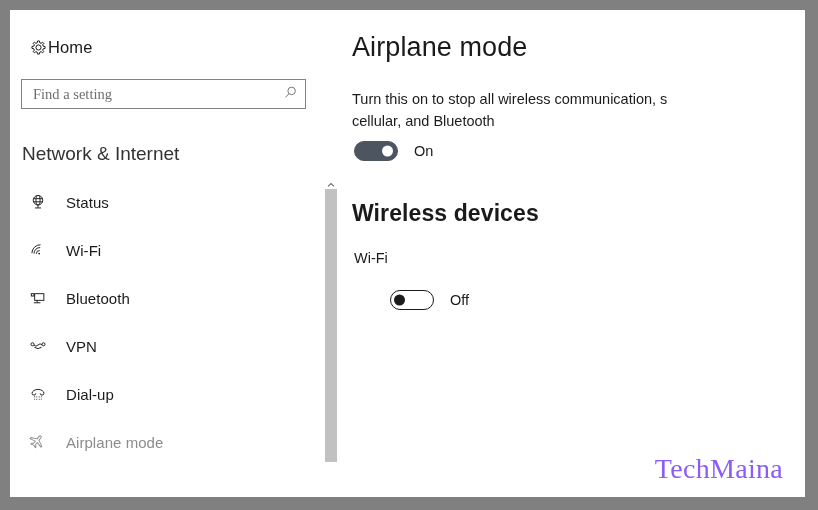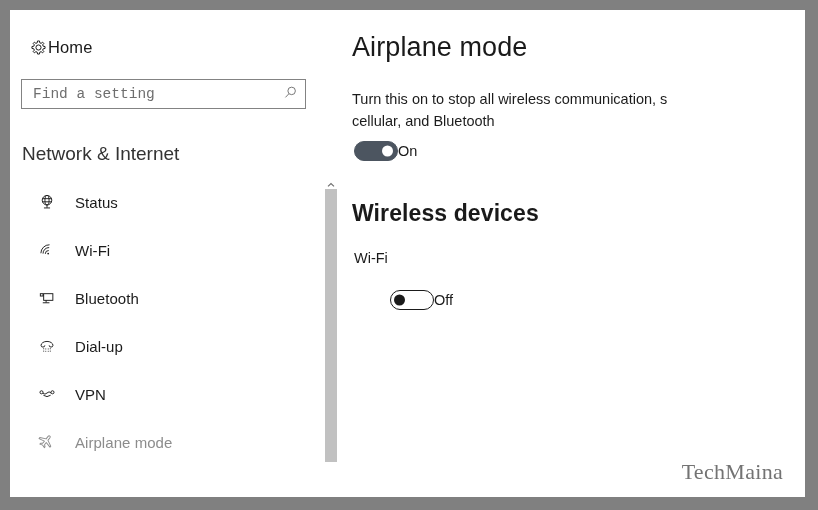--- a/index.html
+++ b/index.html
@@ -68,21 +68,21 @@
     border: 1px solid #838383;
     background: #ffffff;
     display: flex;
     align-items: center;
     box-sizing: border-box;
   }
   .search-input {
     border: 0;
     outline: 0;
     background: transparent;
-    font-family: Liberation Mono, monospace;
+    font-family: Liberation Serif, serif;
     font-size: 14.5px;
     color: #202020;
     padding: 0 8px 0 11px;
     flex: 1;
     height: 100%;
   }
   .search-input::placeholder {
     color: #6e6e6e;
     opacity: 1;
   }
@@ -104,21 +104,20 @@
     top: 133px;
     font-size: 19px;
     color: #333333;
   }
 
   .navlist {
     position: absolute;
     left: 0;
     top: 168px;
     width: 300px;
-    padding-left: 9px;
   }
   .nav-item {
     display: flex;
     align-items: center;
     gap: 18px;
     height: 48px;
     padding-left: 18px;
     box-sizing: border-box;
     cursor: default;
   }
@@ -201,20 +200,21 @@
     line-height: 22px;
     color: #1c1c1c;
     white-space: pre;
     overflow: hidden;
   }
 
   .toggle-row {
     position: absolute;
     display: flex;
     align-items: center;
+    gap: 16px;
   }
   .toggle-row.airplane { left: 2px; top: 131px; }
   .toggle-row.wifi     { left: 2px; top: 280px; margin-left: 36px; }
 
   .toggle {
     position: relative;
     width: 44px;
     height: 20px;
     border-radius: 10px;
     box-sizing: border-box;
@@ -272,22 +272,22 @@
     font-size: 14.5px;
     color: #1b1b1b;
   }
 
   
   .watermark {
     position: absolute;
     right: 22px;
     bottom: 12px;
     font-family: "Liberation Serif", serif;
-    font-size: 22px;
-    color: #737373;
+    font-size: 28px;
+    color: #8b5cf6;
     letter-spacing: .3px;
     text-align: right;
   }
 </style>
 </head>
 <body>
 
 <div class="frame">
   <div class="window">
 
@@ -349,51 +349,51 @@
           <span class="nav-icon">
             <svg width="18" height="18" viewBox="0 0 20 20" fill="none" stroke="currentColor" stroke-width="1.05">
               <rect x="6.3" y="5.2" width="10.2" height="7.4"></rect>
               <line x1="9" y1="12.6" x2="9" y2="15.1"></line>
               <line x1="5.3" y1="15.3" x2="12.7" y2="15.3"></line>
               <rect x="2.6" y="5.2" width="3" height="2.6"></rect>
               <line x1="5.6" y1="6.5" x2="6.3" y2="6.5"></line>
             </svg>
           </span>
           <span class="nav-label">Bluetooth</span>
+        </div>
+
+        <div class="nav-item">
+          <span class="nav-icon">
+            <svg width="18" height="18" viewBox="0 0 20 20" fill="none" stroke="currentColor" stroke-width="1.05">
+              <circle cx="3.9" cy="8.1" r="1.7"></circle>
+              <circle cx="16.1" cy="8.1" r="1.7"></circle>
+              <path d="M5.5 8.9 q2.2 2.6 4.5 0 q2.3 -2.6 4.5 0"></path>
+              <path d="M6 11.4 q4 3 8 0"></path>
+            </svg>
+          </span>
+          <span class="nav-label">VPN</span>
         </div>
 
         <div class="nav-item">
           <span class="nav-icon">
             <svg width="18" height="18" viewBox="0 0 20 20" fill="none" stroke="currentColor" stroke-width="1.05">
               <path d="M3.4 9.3 A6.6 4.4 0 0 1 16.6 9.3"></path>
               <path d="M3.4 9.3 q0 1.9 2.1 1.9 q2.1 0 2.1 -1.9"></path>
               <path d="M12.4 9.3 q0 1.9 2.1 1.9 q2.1 0 2.1 -1.9"></path>
               <g stroke-dasharray="1 1.6">
                 <line x1="6.3" y1="12.6" x2="6.3" y2="16.3"></line>
                 <line x1="8.6" y1="12.8" x2="8.6" y2="16.3"></line>
                 <line x1="11.4" y1="12.8" x2="11.4" y2="16.3"></line>
                 <line x1="13.7" y1="12.6" x2="13.7" y2="16.3"></line>
               </g>
             </svg>
           </span>
           <span class="nav-label">Dial-up</span>
         </div>
 
-        <div class="nav-item">
-          <span class="nav-icon">
-            <svg width="18" height="18" viewBox="0 0 20 20" fill="none" stroke="currentColor" stroke-width="1.05">
-              <circle cx="3.9" cy="8.1" r="1.7"></circle>
-              <circle cx="16.1" cy="8.1" r="1.7"></circle>
-              <path d="M5.5 8.9 q2.2 2.6 4.5 0 q2.3 -2.6 4.5 0"></path>
-              <path d="M6 11.4 q4 3 8 0"></path>
-            </svg>
-          </span>
-          <span class="nav-label">VPN</span>
-        </div>
-
         <div class="nav-item active">
           <span class="nav-icon">
             <svg width="18" height="18" viewBox="0 0 20 20" fill="none" stroke="currentColor" stroke-width="1.05" stroke-linejoin="round">
               <path d="M8.4 2.8 q1.3 0 1.3 1.5 l0 3.6 l6.4 3.1 l0 1.5 l-6.4 -1.5 l0 3.1 l1.9 1.4 l0 1.2 l-3.2 -1 l-3.2 1 l0 -1.2 l1.9 -1.4 l0 -3.1 l-6.4 1.5 l0 -1.5 l6.4 -3.1 l0 -3.6 q0 -1.5 1.3 -1.5 Z" transform="rotate(38 10 10)"></path>
             </svg>
           </span>
           <span class="nav-label">Airplane mode</span>
         </div>
 
       </div>

